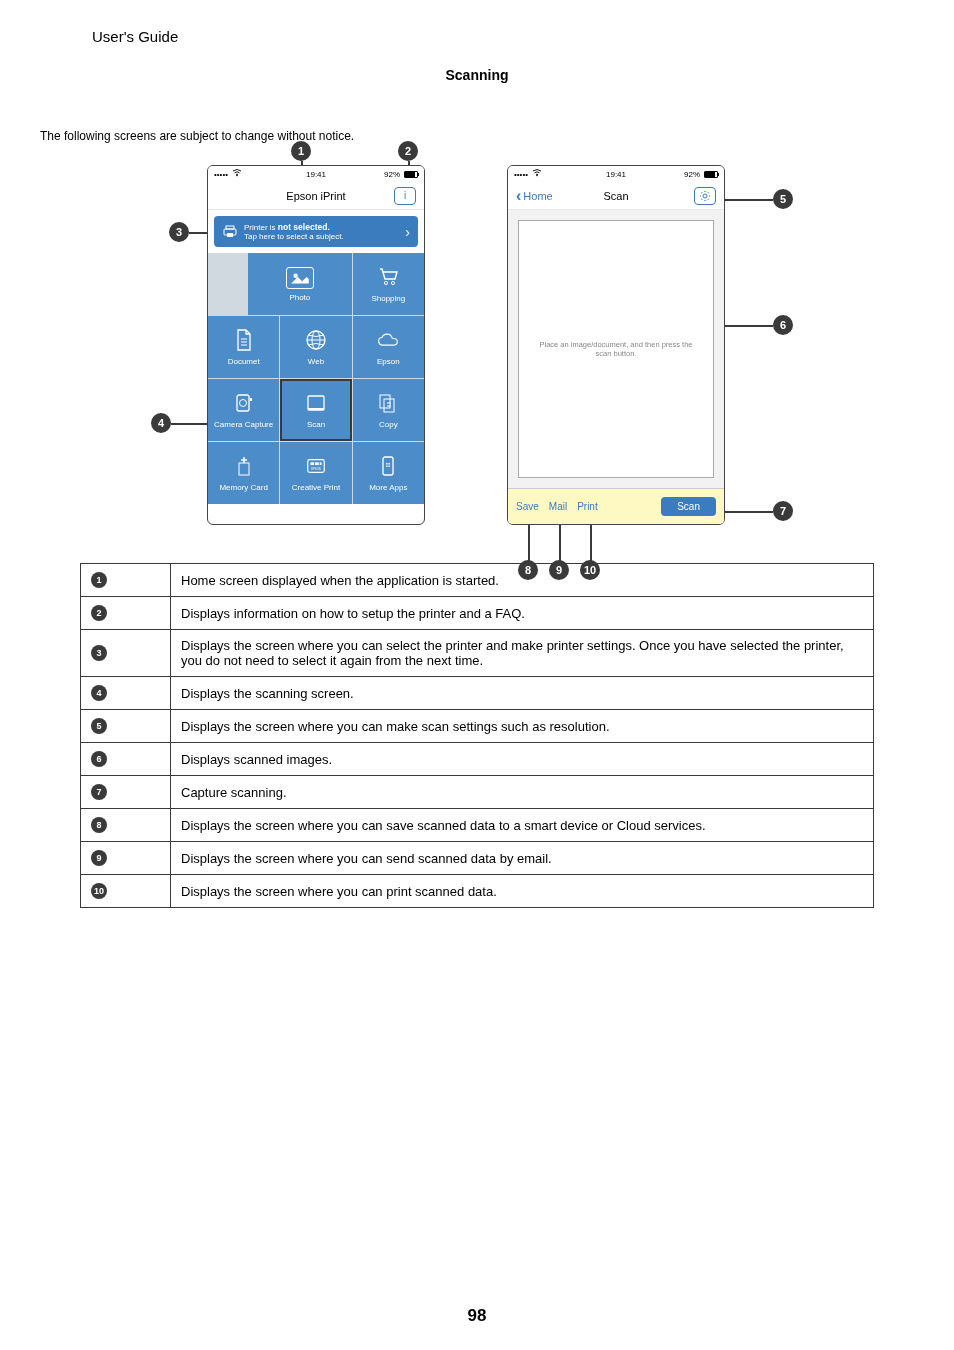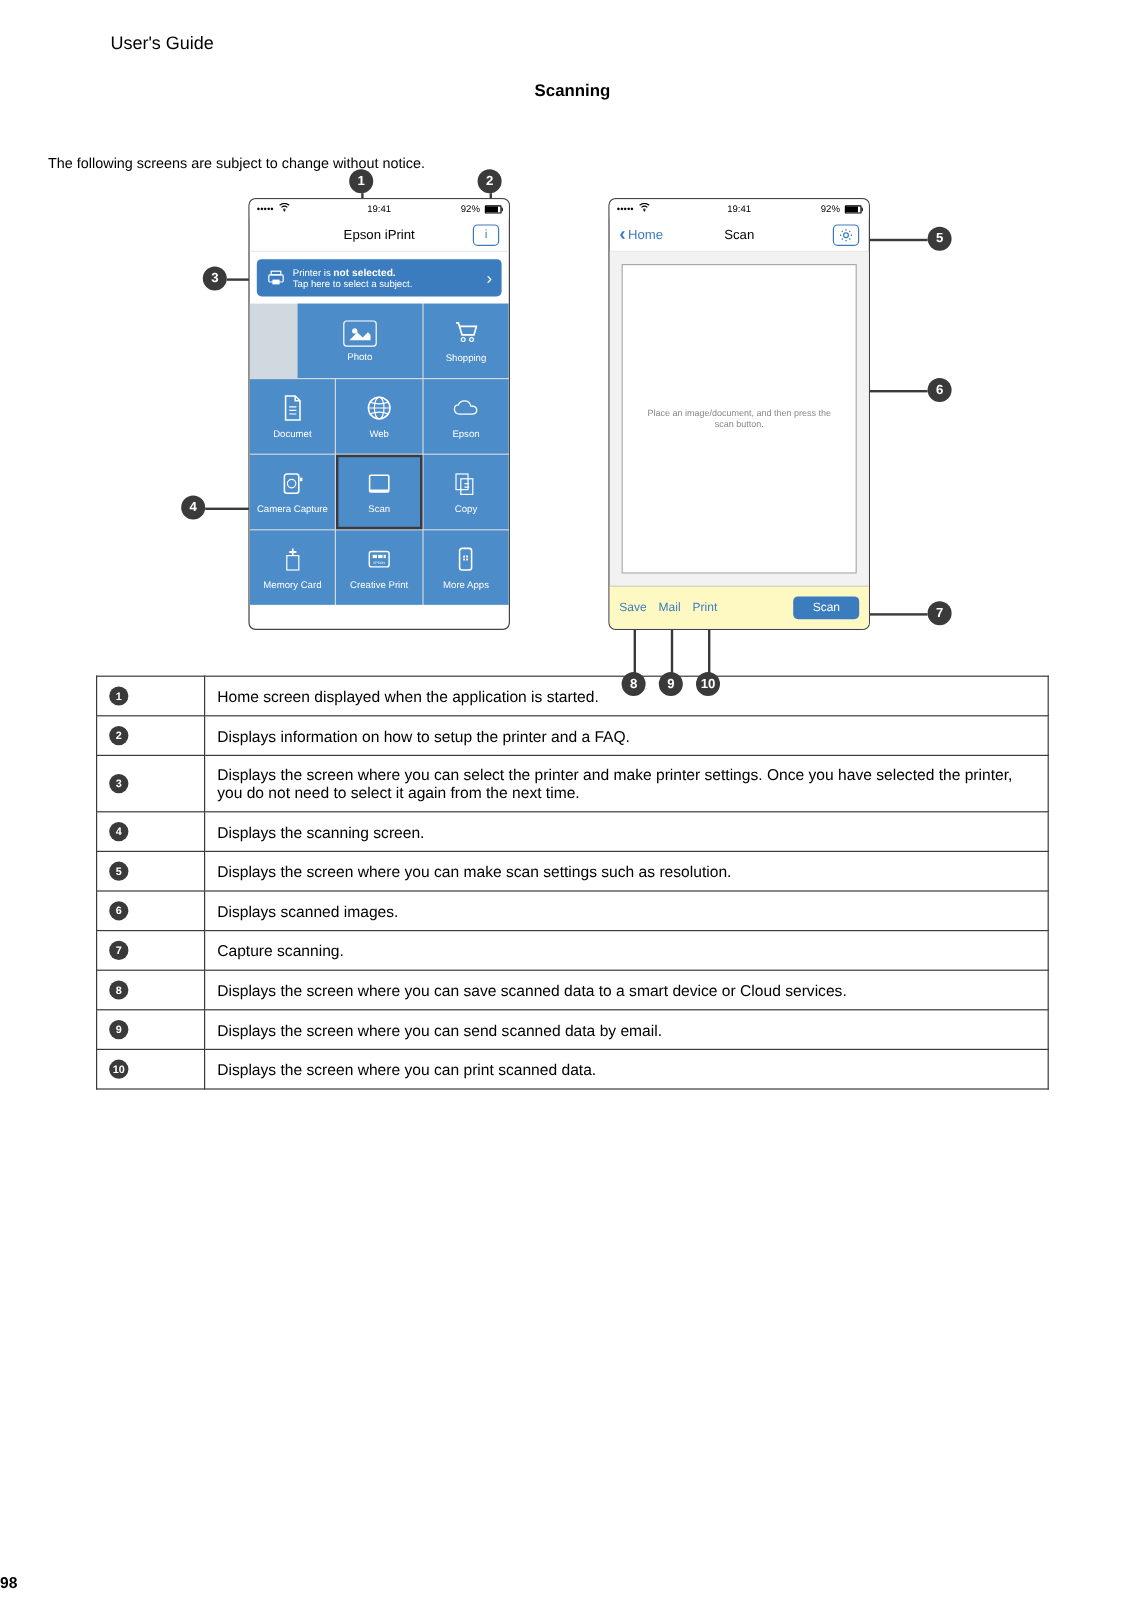--- a/index.html
+++ b/index.html
@@ -163,22 +163,23 @@
     padding: 8px 10px;
     vertical-align: middle;
   }
   table.desc td:first-child {
     width: 90px;
     text-align: center;
   }
   .pagenum {
     position:absolute;
     bottom: 24px; left:0; right:0;
-    font-family: Arial, Helvetica, sans-serif;
-    font-size:13px; font-weight:700;
+    text-align:center;
+    font-family: Arial, Helvetica, sans-serif;
+    font-size:17px; font-weight:700;
   }
   .fig-outer { position:relative; width:320px; }
   .fig-outer .phone { margin-left: 60px; }
   .fig-outer.right .phone { margin-left: 0; margin-right: 60px; }
   .wifi-icon { font-size:9px; }
 </style>
 </head>
 <body>
 
 <div class="header-row">

